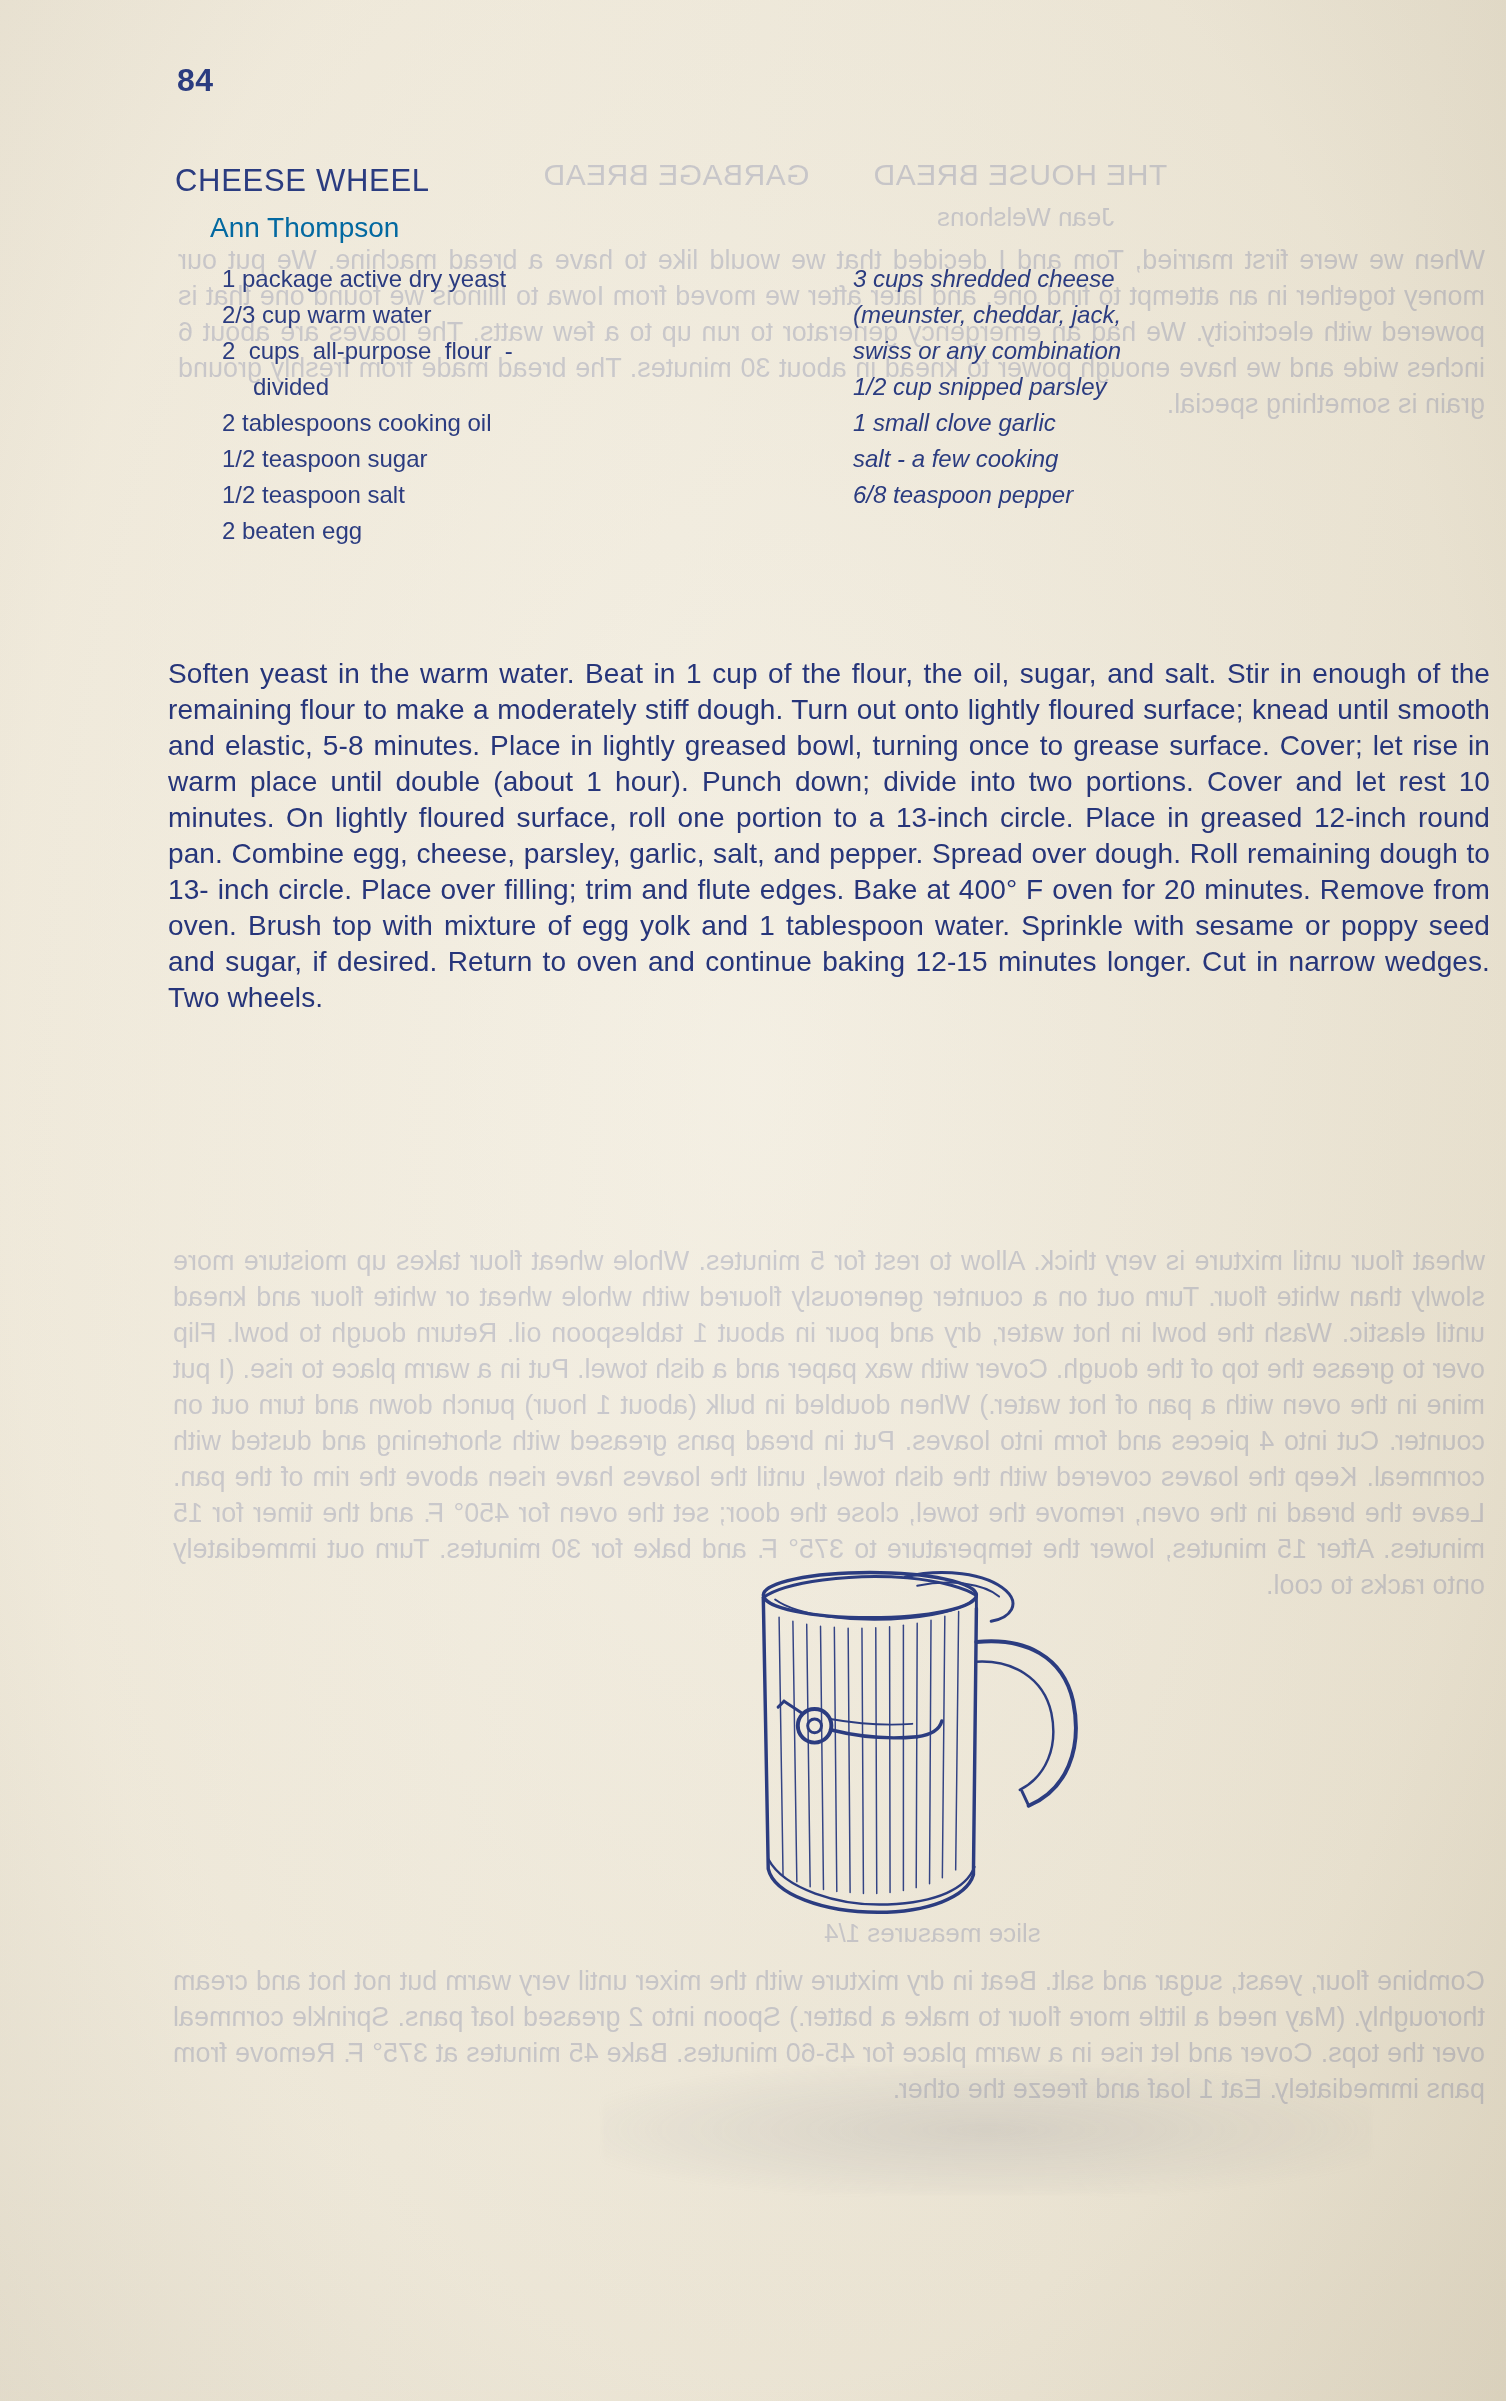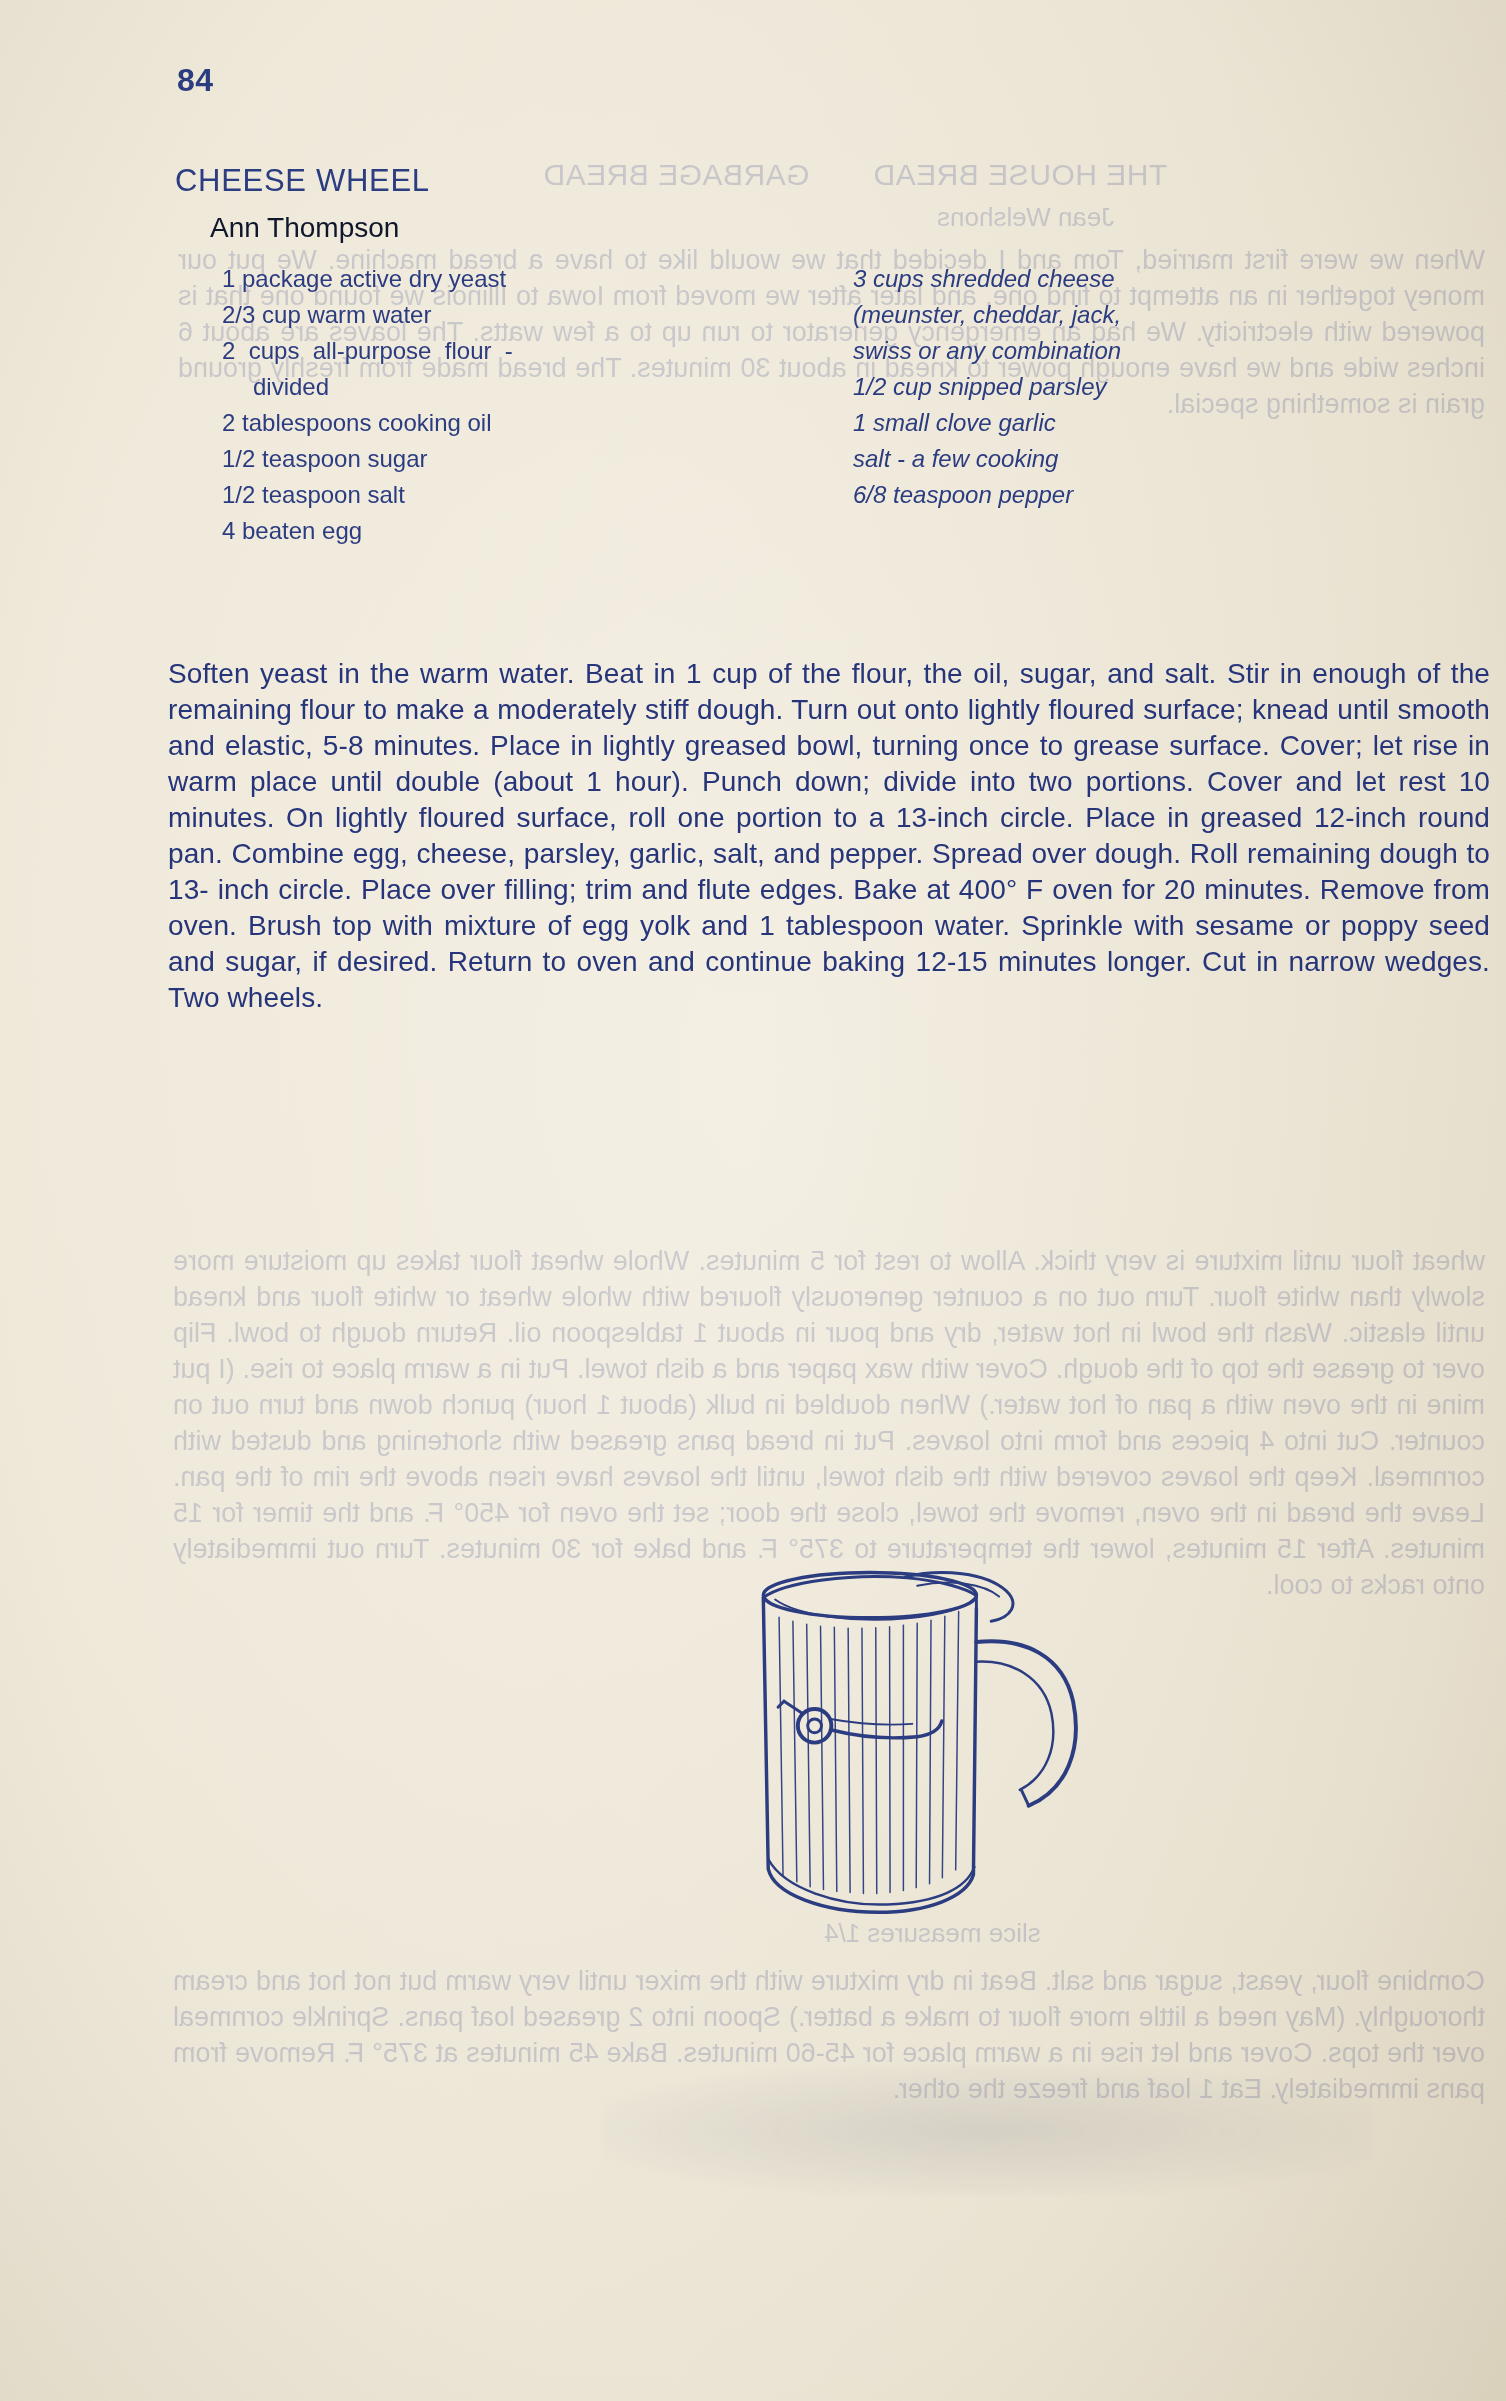--- a/index.html
+++ b/index.html
@@ -54,21 +54,21 @@
     font-weight: 400;
     letter-spacing: 0.7px;
     color: #2b3c80;
   }
   .author {
     position: absolute;
     left: 42px;
     top: 212px;
     font-size: 28px;
     font-weight: 400;
-    color: #0f172a;
+    color: #0369a1;
   }
 
   .ingredients {
     position: absolute;
     left: 0;
     top: 261px;
     width: 1322px;
     height: 355px;
   }
   .col-left {
@@ -209,21 +209,21 @@
 
   <div class="ingredients">
     <div class="col-left">
       <div class="ing">1 package active dry yeast</div>
       <div class="ing">2/3 cup warm water</div>
       <div class="ing justify">2  cups  all-purpose  flour  -</div>
       <div class="ing indent">divided</div>
       <div class="ing">2 tablespoons cooking oil</div>
       <div class="ing">1/2 teaspoon sugar</div>
       <div class="ing">1/2 teaspoon salt</div>
-      <div class="ing">4 beaten egg</div>
+      <div class="ing">2 beaten egg</div>
     </div>
     <div class="col-right">
       <div class="ing">3 cups shredded cheese</div>
       <div class="ing">(meunster, cheddar, jack,</div>
       <div class="ing">swiss or any combination</div>
       <div class="ing">1/2 cup snipped parsley</div>
       <div class="ing">1 small clove garlic</div>
       <div class="ing">salt - a few cooking</div>
       <div class="ing">6/8 teaspoon pepper</div>
     </div>

